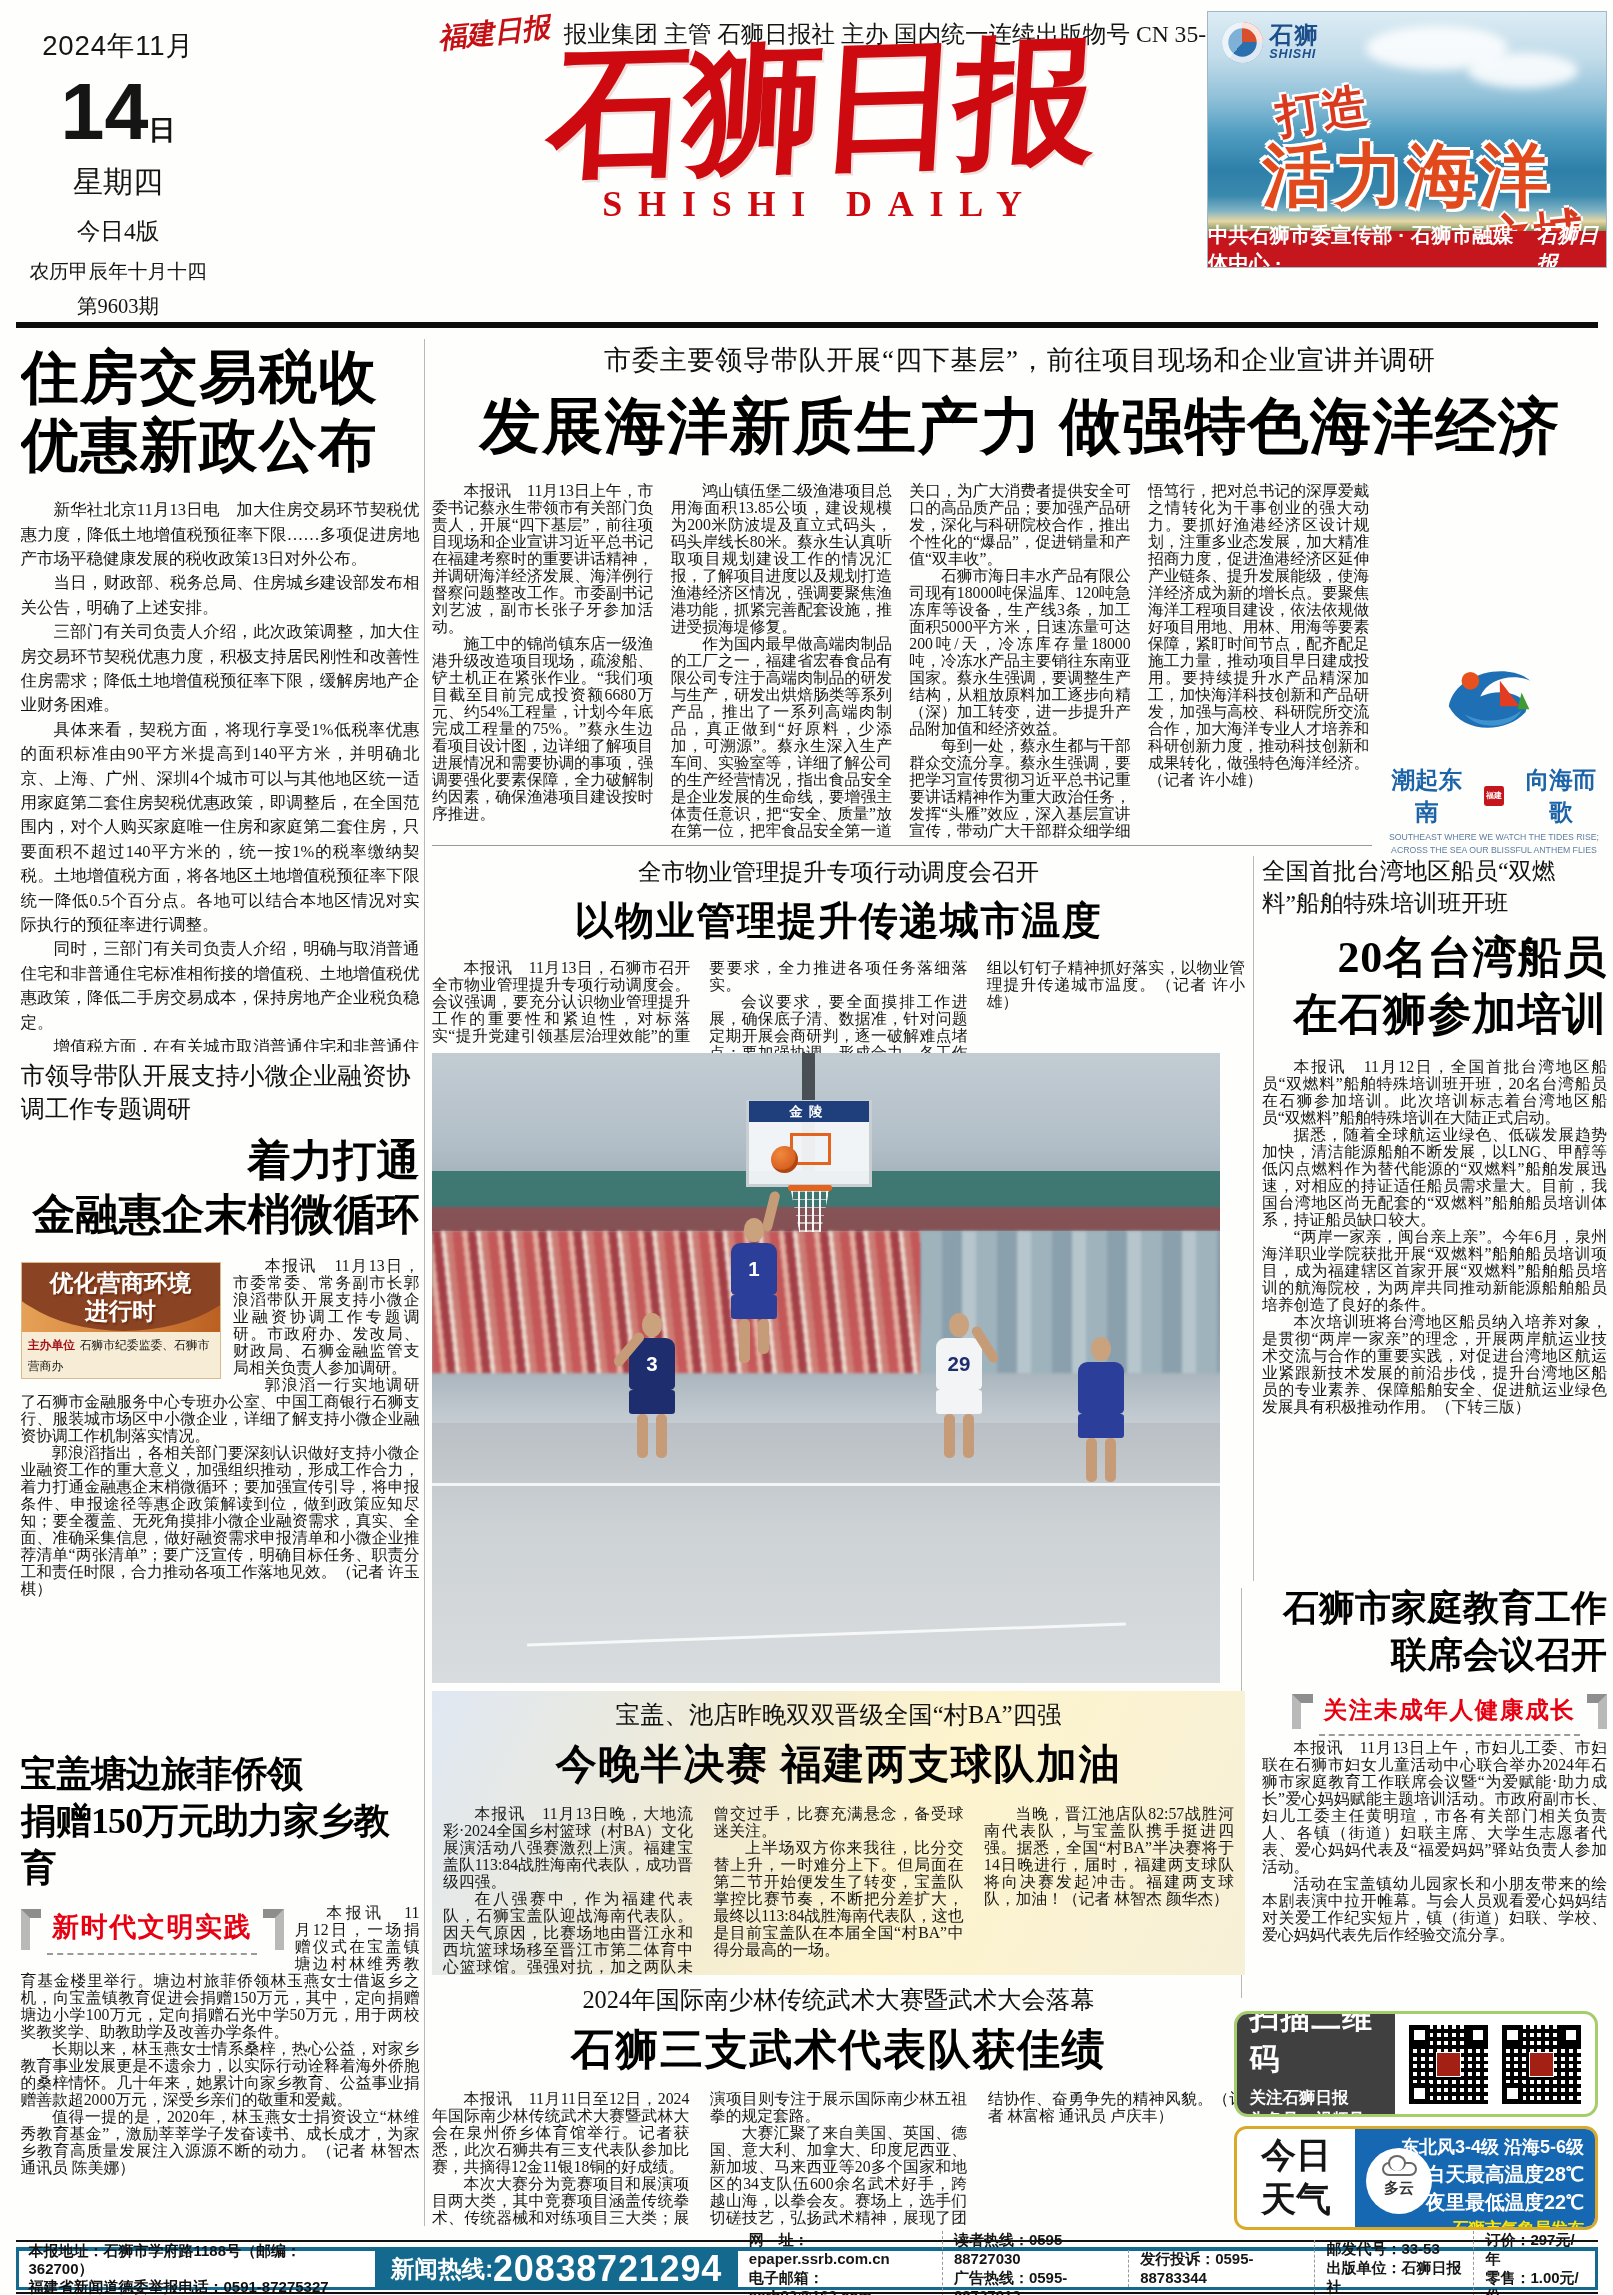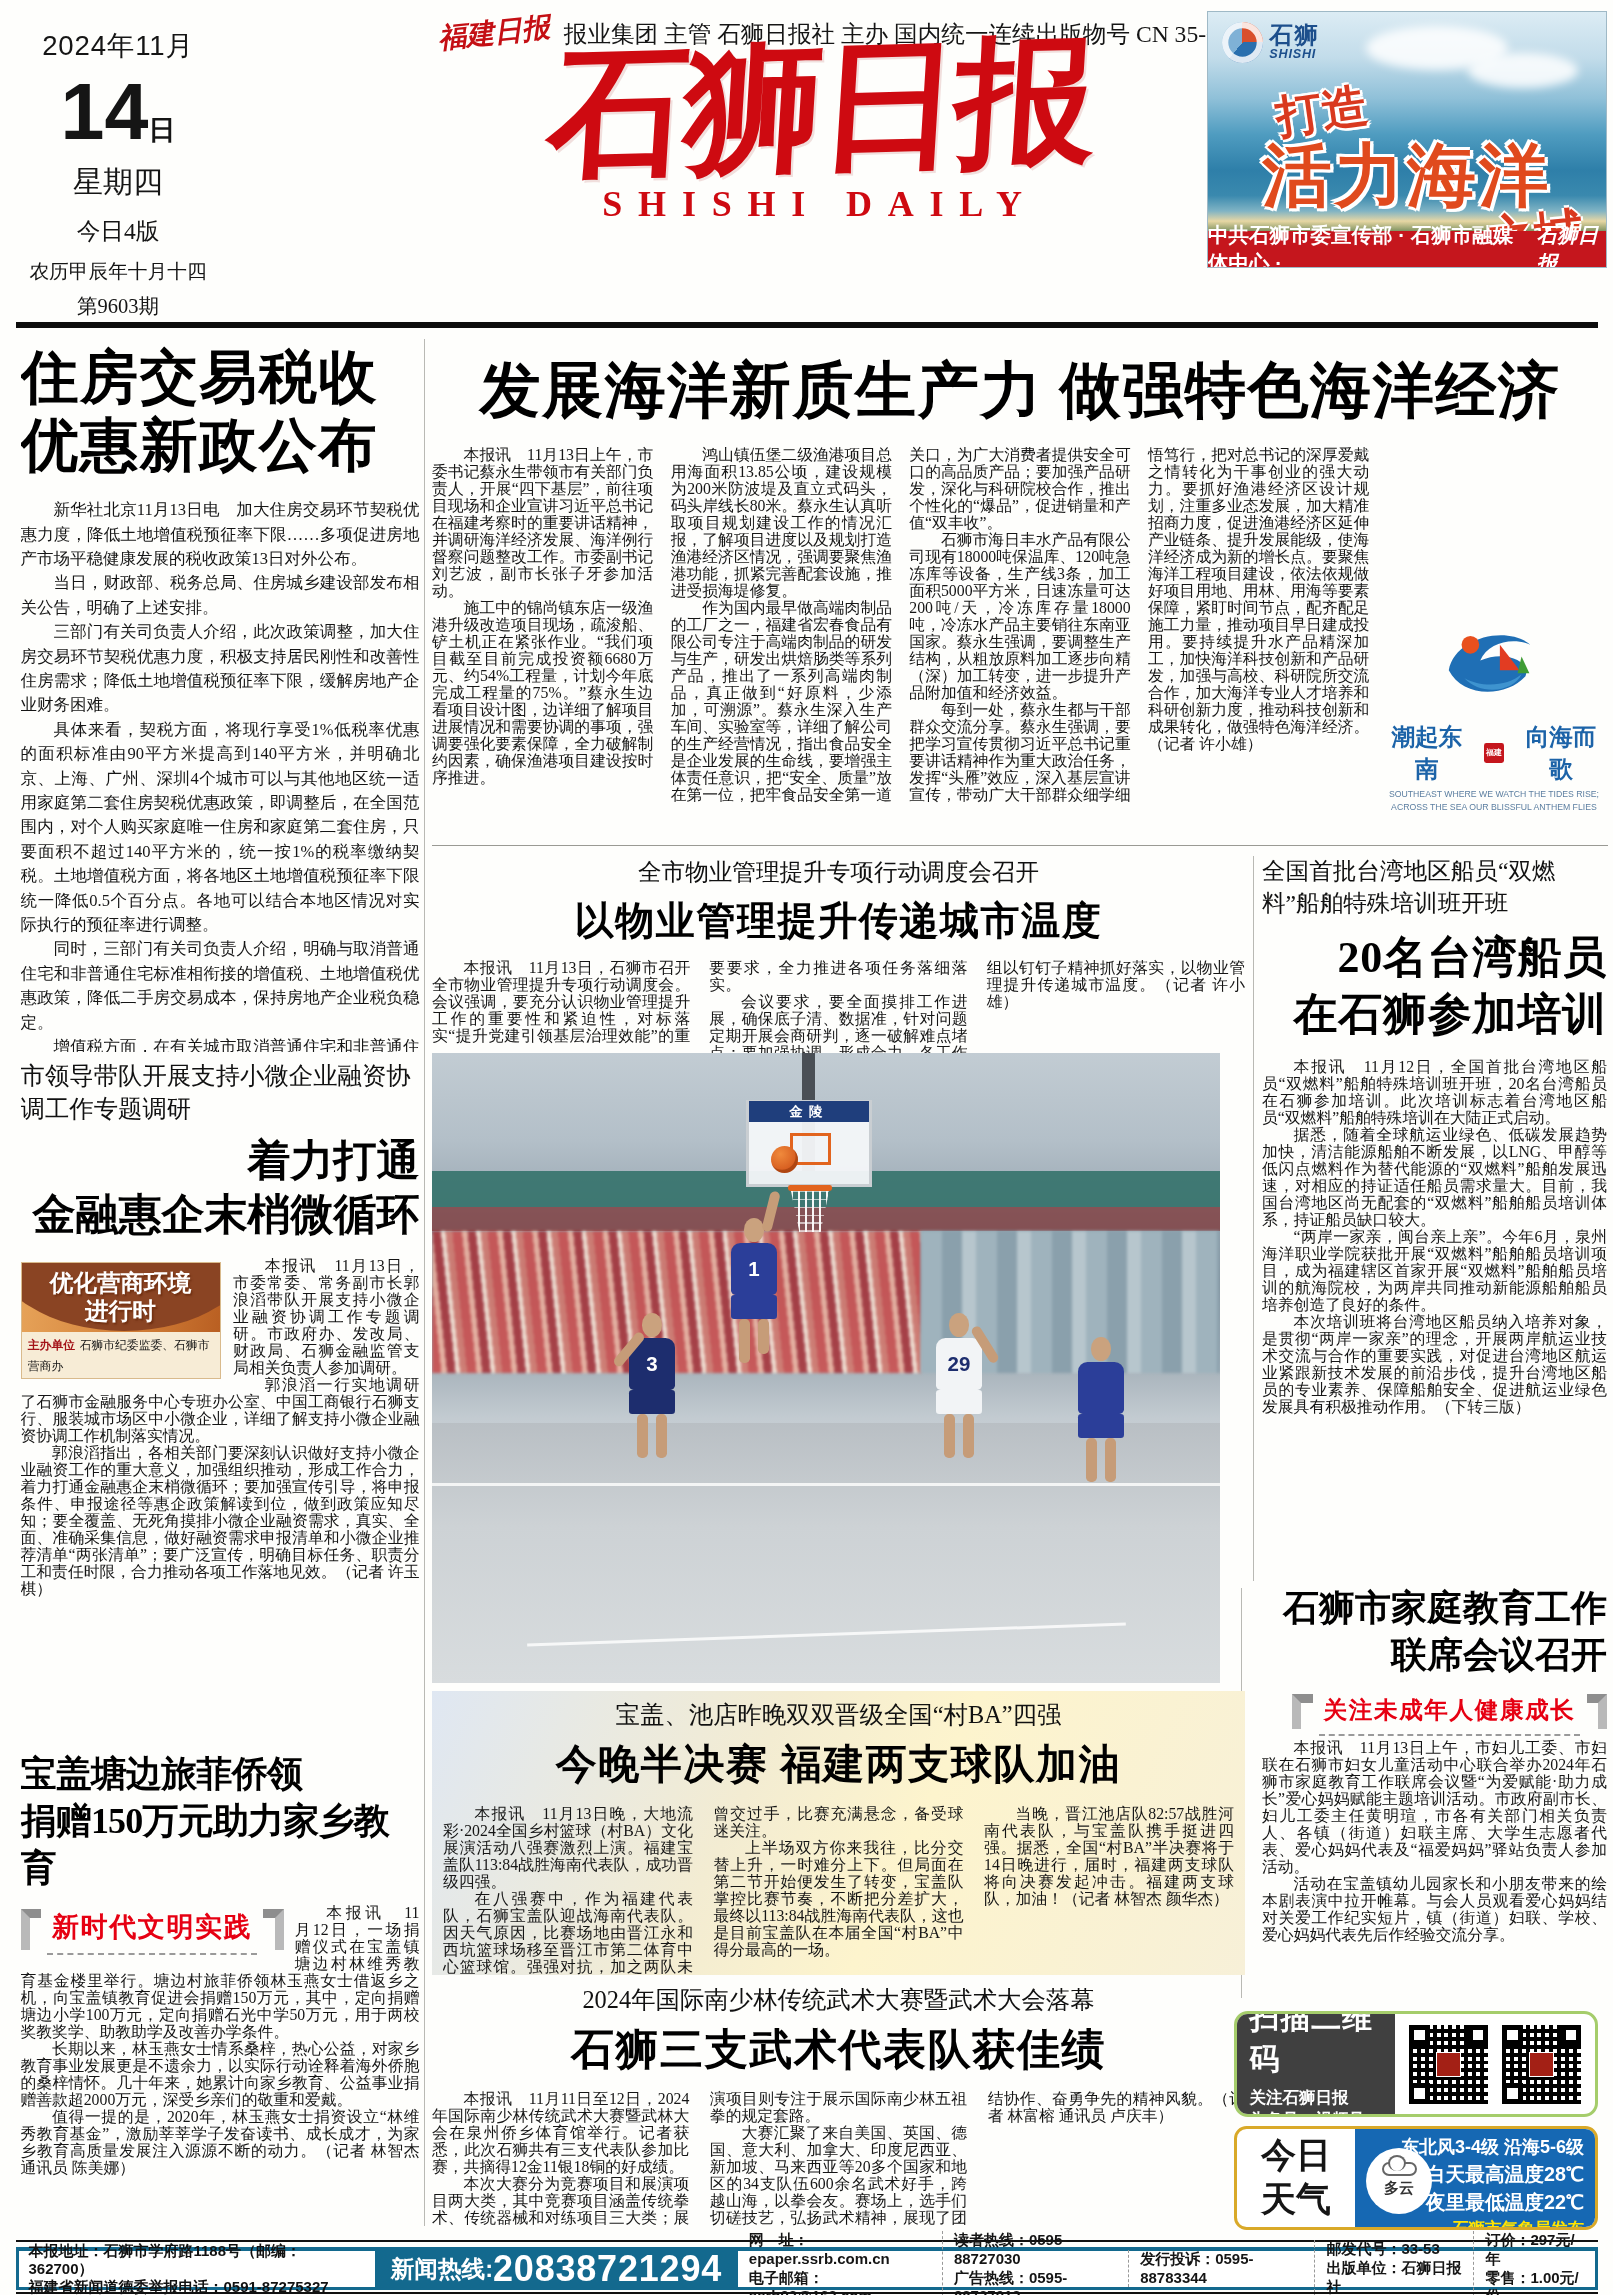--- a/index.html
+++ b/index.html
@@ -81,21 +81,21 @@
                border-bottom:2.4px dashed #9a9a9a; padding:0 4.7px 7.9px; }
   .badge-float-l { float:left; margin:4.7px 11px 3.2px 0; }
   .badge-float-r { float:right; margin:3.2px 0 3.2px 9.5px; }
 
   
   .art-ocean { position:absolute; left:432px; top:342px; width:1176px; }
   .art-ocean .kicker { text-align:center; font-size:27px; letter-spacing:0.8px; }
   .art-ocean .headline { margin-top:7.9px; text-align:center; font-size:61px; letter-spacing:1.6px; white-space:nowrap; }
   .ocean-body { position:relative; margin-top:14px; height:372px; overflow:hidden; column-count:5; column-gap:17.3px; column-fill:auto; }
   .ocean-logo { position:absolute; right:0; bottom:0; width:236px; height:205px; background:#fefefc; padding:6.3px 0 0 7.9px; text-align:center; }
-  .ocean-logo .cnline { margin-top:11px; color:#1c63a8; font-weight:900; font-size:23.6px; font-family:"Liberation Sans",sans-serif; display:flex; align-items:center; justify-content:center; gap:10px; }
+  .ocean-logo .cnline { margin-top:18px; color:#1c63a8; font-weight:900; font-size:23.6px; font-family:"Liberation Sans",sans-serif; display:flex; align-items:center; justify-content:center; gap:10px; }
   .ocean-logo .seal { width:20.5px; height:20.5px; background:#c5161d; color:#fff; font-size:7.9px; line-height:1; display:flex; align-items:center; justify-content:center; border-radius:2.4px; }
   .ocean-logo .enline { margin-top:3.2px; color:#5b7ea0; font-size:8.7px; font-family:"Liberation Sans",sans-serif; line-height:1.4; }
 
   .art-property { position:absolute; left:432px; top:856px; width:813px; }
   .art-property .kicker { text-align:center; }
   .art-property .headline { margin-top:6.3px; text-align:center; font-size:39px; letter-spacing:1.6px; }
   .art-property .body-text { margin-top:11px; height:109px; overflow:hidden; column-count:3; column-gap:19px; column-fill:auto; }
 
   .art-taiwan { position:absolute; left:1262px; top:856px; width:345px; height:727px; overflow:hidden; }
   .art-taiwan .kicker { font-size:23.6px; line-height:1.35; }
@@ -242,20 +242,21 @@
         <p>新华社北京11月13日电　加大住房交易环节契税优惠力度，降低土地增值税预征率下限……多项促进房地产市场平稳健康发展的税收政策13日对外公布。</p>
         <p>当日，财政部、税务总局、住房城乡建设部发布相关公告，明确了上述安排。</p>
         <p>三部门有关司负责人介绍，此次政策调整，加大住房交易环节契税优惠力度，积极支持居民刚性和改善性住房需求；降低土地增值税预征率下限，缓解房地产企业财务困难。</p>
         <p>具体来看，契税方面，将现行享受1%低税率优惠的面积标准由90平方米提高到140平方米，并明确北京、上海、广州、深圳4个城市可以与其他地区统一适用家庭第二套住房契税优惠政策，即调整后，在全国范围内，对个人购买家庭唯一住房和家庭第二套住房，只要面积不超过140平方米的，统一按1%的税率缴纳契税。土地增值税方面，将各地区土地增值税预征率下限统一降低0.5个百分点。各地可以结合本地区情况对实际执行的预征率进行调整。</p>
         <p>同时，三部门有关司负责人介绍，明确与取消普通住宅和非普通住宅标准相衔接的增值税、土地增值税优惠政策，降低二手房交易成本，保持房地产企业税负稳定。</p>
         <p>增值税方面，在有关城市取消普通住宅和非普通住宅标准后，对个人销售已购买2年以上（含2年）住房一律免征增值税。土地增值税方面，取消普通住宅和非普通住宅标准的城市，对建造增值额未超过扣除项目金额20%的普通标准住宅，继续实施免征土地增值税优惠政策。</p>
       </div>
   </div>
 
   <div class="art-ocean">
+    <div class="kicker">市委主要领导带队开展“四下基层”，前往项目现场和企业宣讲并调研</div>
     <div class="headline">发展海洋新质生产力  做强特色海洋经济</div>
     <div class="ocean-body body-text">
       <div>
           <p>本报讯　11月13日上午，市委书记蔡永生带领市有关部门负责人，开展“四下基层”，前往项目现场和企业宣讲习近平总书记在福建考察时的重要讲话精神，并调研海洋经济发展、海洋例行督察问题整改工作。市委副书记刘艺波，副市长张子牙参加活动。</p>
           <p>施工中的锦尚镇东店一级渔港升级改造项目现场，疏浚船、铲土机正在紧张作业。“我们项目截至目前完成投资额6680万元、约54%工程量，计划今年底完成工程量的75%。”蔡永生边看项目设计图，边详细了解项目进展情况和需要协调的事项，强调要强化要素保障，全力破解制约因素，确保渔港项目建设按时序推进。</p>
           <p>鸿山镇伍堡二级渔港项目总用海面积13.85公顷，建设规模为200米防波堤及直立式码头，码头岸线长80米。蔡永生认真听取项目规划建设工作的情况汇报，了解项目进度以及规划打造渔港经济区情况，强调要聚焦渔港功能，抓紧完善配套设施，推进受损海堤修复。</p>
           <p>作为国内最早做高端肉制品的工厂之一，福建省宏春食品有限公司专注于高端肉制品的研发与生产，研发出烘焙肠类等系列产品，推出了一系列高端肉制品，真正做到“好原料，少添加，可溯源”。蔡永生深入生产车间、实验室等，详细了解公司的生产经营情况，指出食品安全是企业发展的生命线，要增强主体责任意识，把“安全、质量”放在第一位，把牢食品安全第一道关口，为广大消费者提供安全可口的高品质产品；要加强产品研发，深化与科研院校合作，推出个性化的“爆品”，促进销量和产值“双丰收”。</p>
           <p>石狮市海日丰水产品有限公司现有18000吨保温库、120吨急冻库等设备，生产线3条，加工面积5000平方米，日速冻量可达200吨/天，冷冻库存量18000吨，冷冻水产品主要销往东南亚国家。蔡永生强调，要调整生产结构，从粗放原料加工逐步向精（深）加工转变，进一步提升产品附加值和经济效益。</p>
           <p>每到一处，蔡永生都与干部群众交流分享。蔡永生强调，要把学习宣传贯彻习近平总书记重要讲话精神作为重大政治任务，发挥“头雁”效应，深入基层宣讲宣传，带动广大干部群众细学细悟笃行，把对总书记的深厚爱戴之情转化为干事创业的强大动力。要抓好渔港经济区设计规划，注重多业态发展，加大精准招商力度，促进渔港经济区延伸产业链条、提升发展能级，使海洋经济成为新的增长点。要聚焦海洋工程项目建设，依法依规做好项目用地、用林、用海等要素保障，紧盯时间节点，配齐配足施工力量，推动项目早日建成投用。要持续提升水产品精深加工，加快海洋科技创新和产品研发，加强与高校、科研院所交流合作，加大海洋专业人才培养和科研创新力度，推动科技创新和成果转化，做强特色海洋经济。（记者 许小雄）</p>
         </div>

